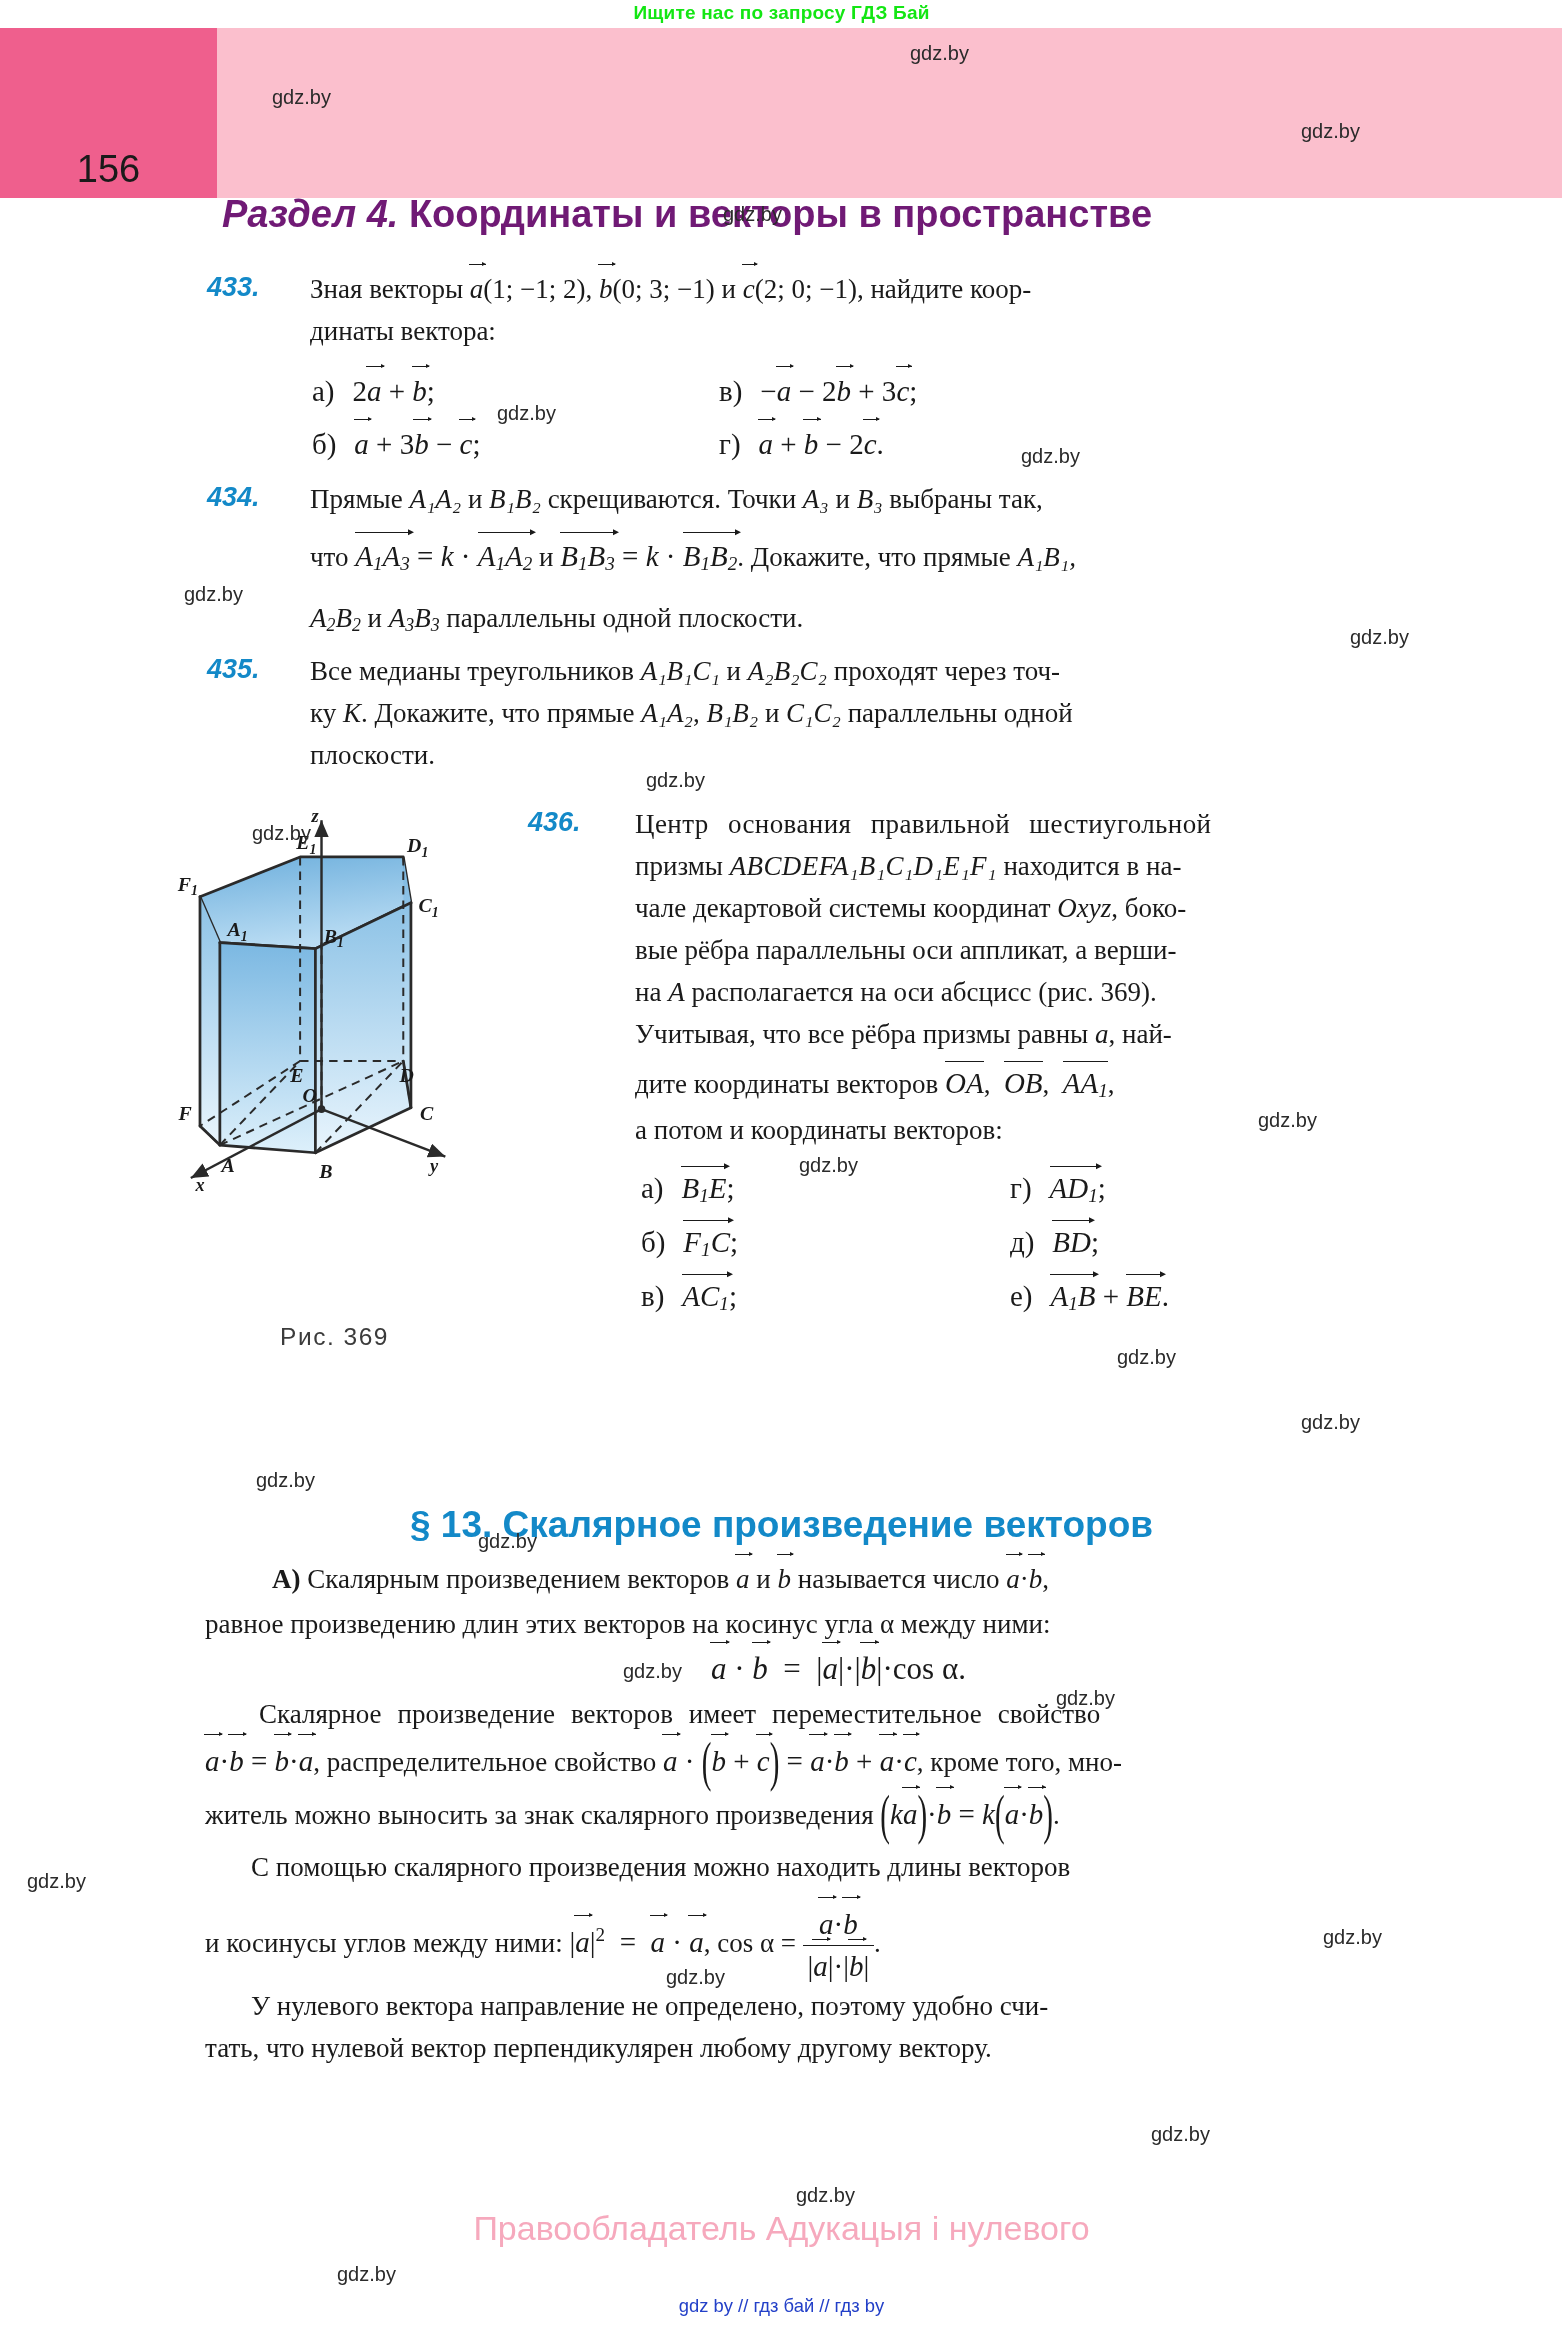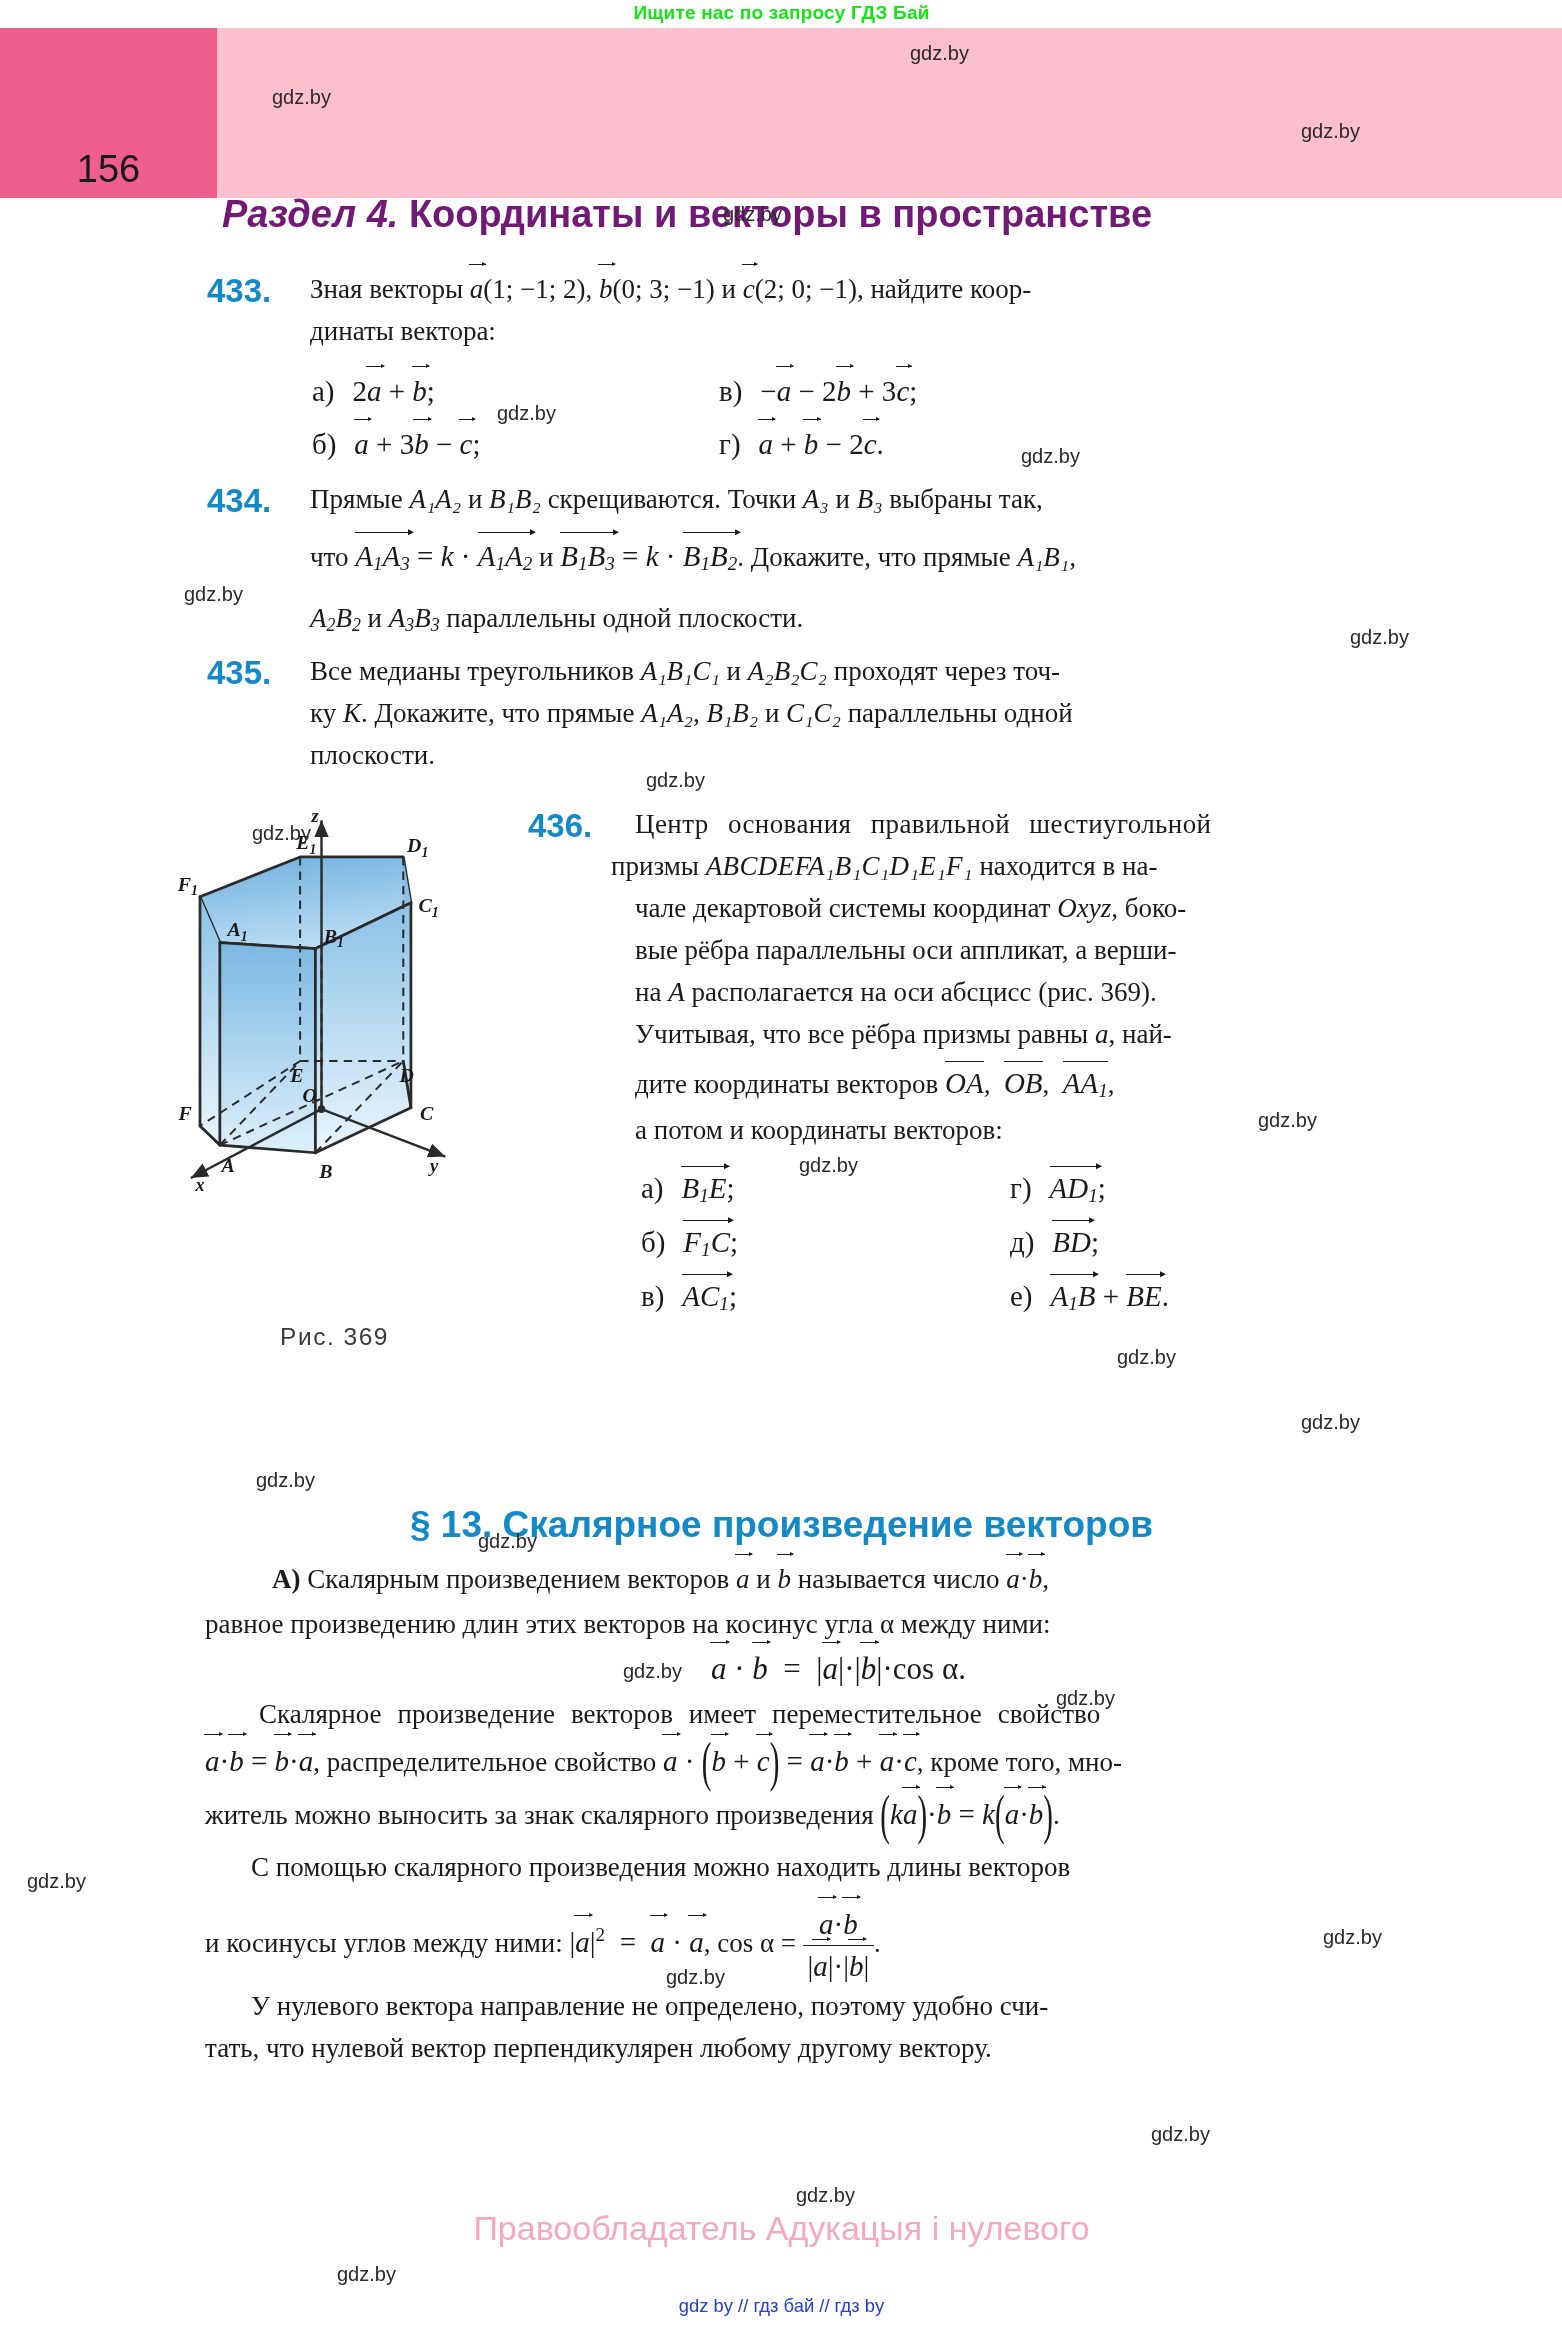--- a/index.html
+++ b/index.html
@@ -43,21 +43,21 @@
     font-family:"Liberation Sans",sans-serif;
     font-weight:bold;font-size:38px;color:#701a75;
     white-space:nowrap;line-height:1;margin-top:45px;
   }
   .head-title i{font-style:italic;}
 
   
   .blk{position:absolute;}
   .num{
     font-family:"Liberation Sans",sans-serif;
-    font-weight:bold;font-size:33px;color:#1389c8;
+    font-weight:bold;font-size:27px;color:#1389c8;font-style:italic;
   }
   .body{
     font-family:"Liberation Serif",serif;
     font-size:27px;color:#1a1a1a;
     line-height:1.28;
     text-align:justify;
   }
   .body i,.it{font-style:italic;}
 
   
@@ -282,21 +282,21 @@
         <text x="168" y="388">O</text>
       </g>
     </svg>
   </div>
   <div class="figcap">Рис. 369</div>
 
   <div class="blk num" style="left:528px;top:807px;">436.</div>
   <div class="blk body" style="left:635px;top:807px;width:842px;text-align:justify;">
     <span style="display:inline-block;width:100%;letter-spacing:0.4px;word-spacing:12.2px;">Центр основания правильной шестиугольной</span>
   </div>
-  <div class="blk body" style="left:611px;top:849px;width:845px;">
+  <div class="blk body" style="left:635px;top:849px;width:845px;">
     <span>призмы </span><span class="it" style="letter-spacing:0.4px;">ABCDEFA₁B₁C₁D₁E₁F₁</span><span> находится в на-</span>
   </div>
   <div class="blk body" style="left:635px;top:891px;width:845px;">
     <span>чале декартовой системы координат </span><span class="it">Oxyz</span><span>, боко-</span>
   </div>
   <div class="blk body" style="left:635px;top:933px;width:845px;">вые рёбра параллельны оси аппликат, а верши-</div>
   <div class="blk body" style="left:635px;top:975px;width:845px;">
     <span>на </span><span class="it">A</span><span> располагается на оси абсцисс (рис. 369).</span>
   </div>
   <div class="blk body" style="left:635px;top:1017px;width:845px;">

